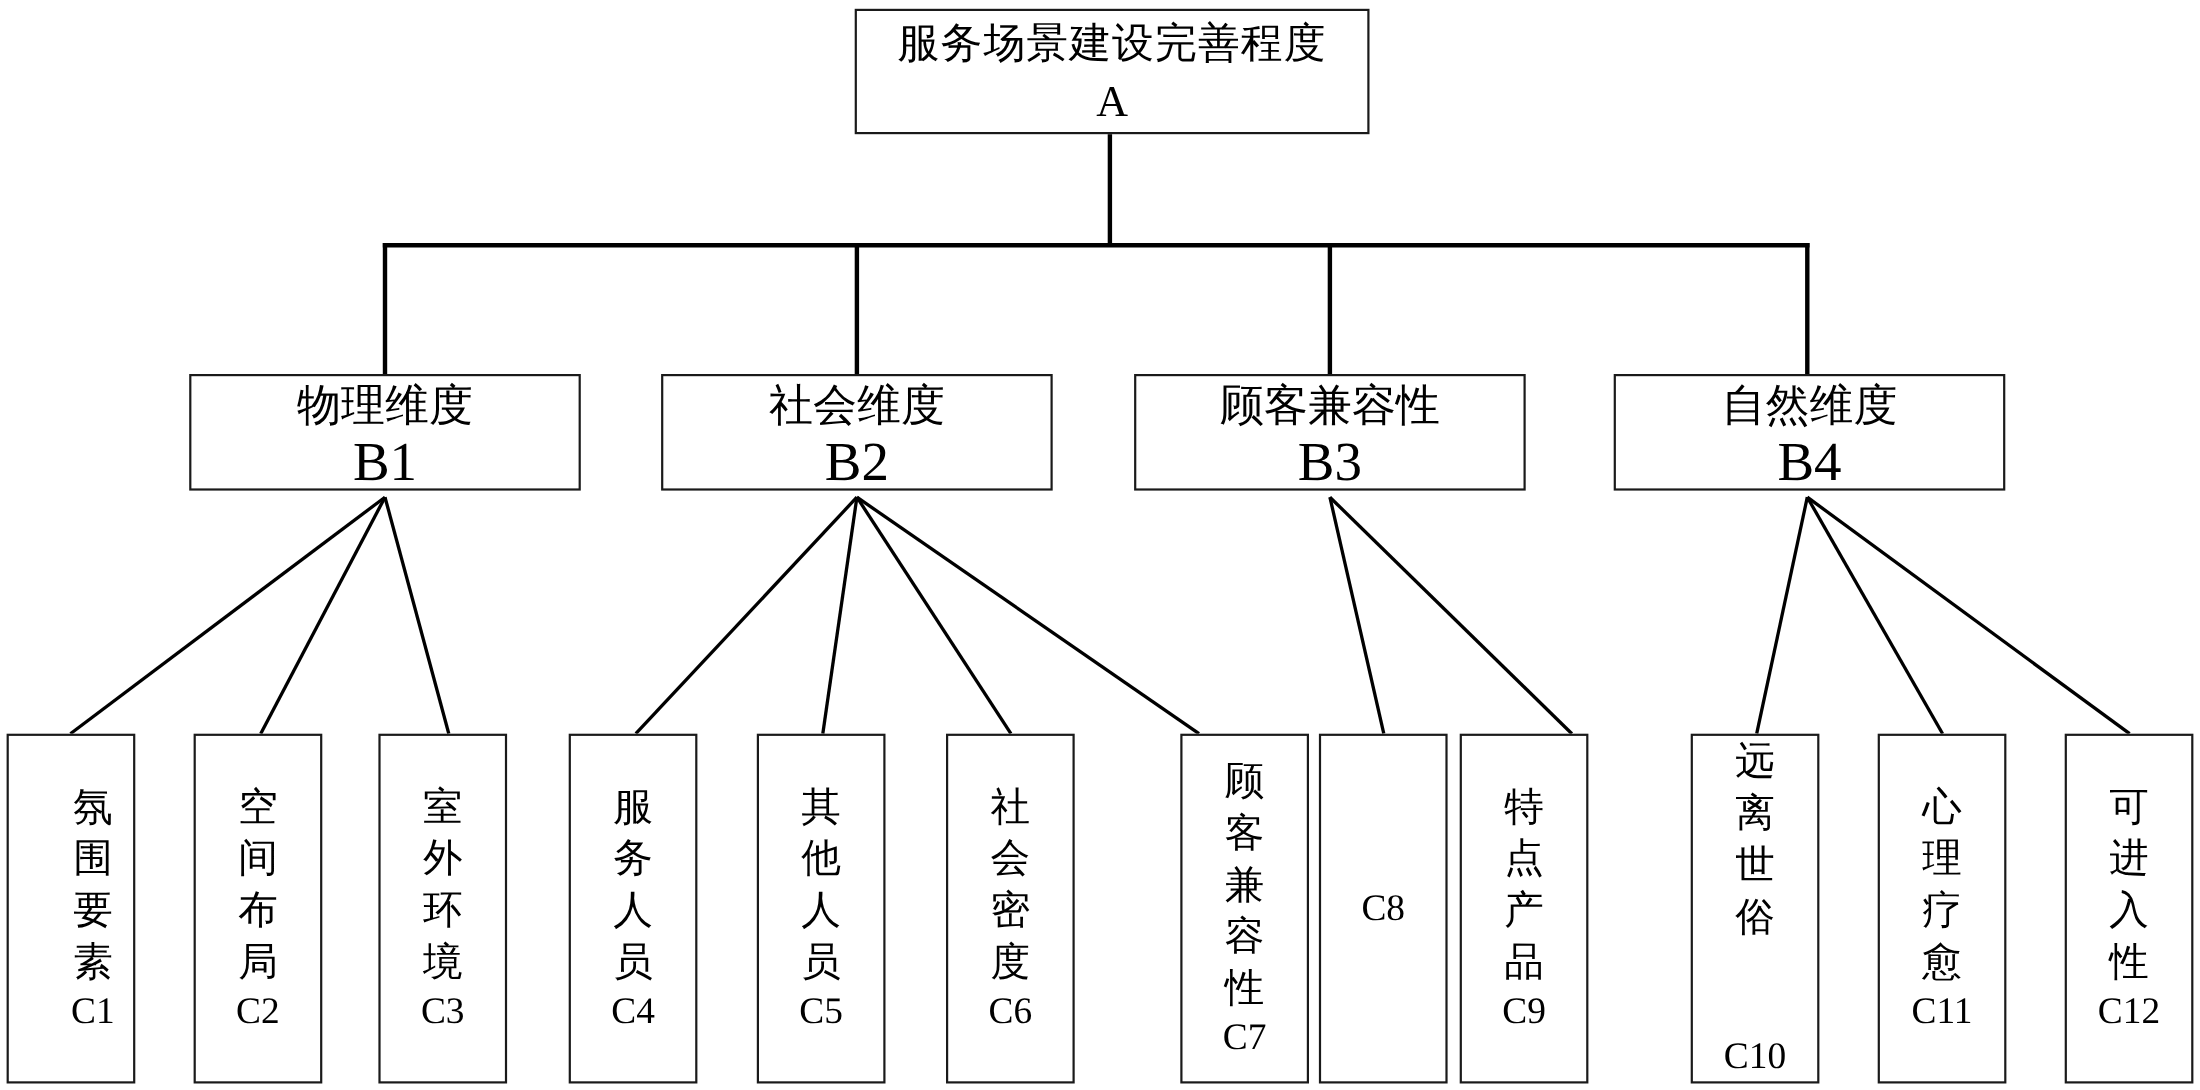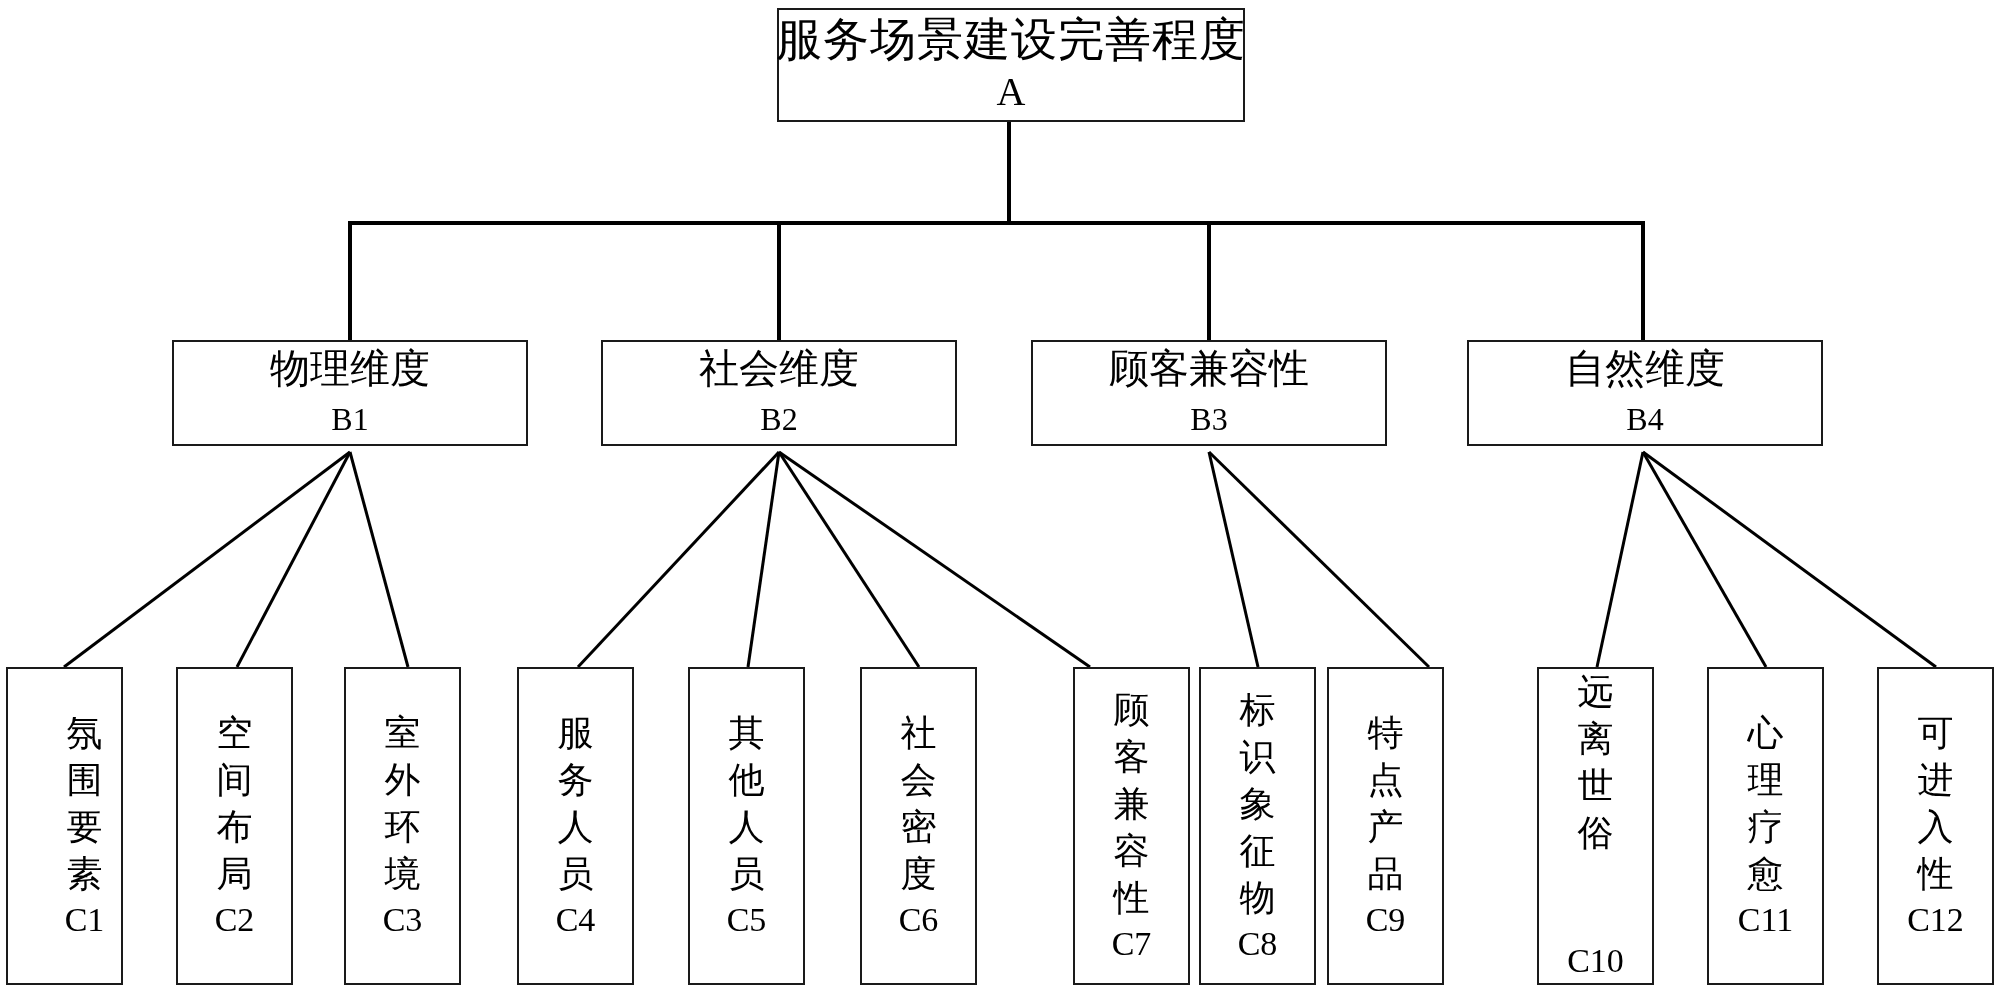--- a/index.html
+++ b/index.html
@@ -38,41 +38,41 @@
     align-items: center;
     justify-content: center;
     text-align: center;
   }
   
   .node-a {
     left: 777px; top: 8px;
     width: 468px; height: 114px;
   }
   .node-a .label {
-    font-size: 46px;
+    font-size: 38px;
     line-height: 54px;
     letter-spacing: 1px;
     white-space: nowrap;
   }
   .node-a .code {
     font-size: 40px;
     line-height: 50px;
   }
   
   .node-b {
     top: 340px;
     width: 356px; height: 106px;
   }
   .node-b .label {
     font-size: 40px;
     line-height: 52px;
     white-space: nowrap;
   }
   .node-b .code {
-    font-size: 32px;
+    font-size: 50px;
     line-height: 48px;
   }
   .node-b1 { left: 172px; }
   .node-b2 { left: 601px; }
   .node-b3 { left: 1031px; }
   .node-b4 { left: 1467px; }
   
   .node-c {
     top: 667px;
     width: 117px; height: 318px;
@@ -180,21 +180,20 @@
   </div>
   <div class="node node-c node-c6">
     <div class="vlabel">社会密度</div>
     <div class="code">C6</div>
   </div>
   <div class="node node-c node-c7">
     <div class="vlabel">顾客兼容性</div>
     <div class="code">C7</div>
   </div>
   <div class="node node-c node-c8">
-    <div class="vlabel">标识象征物</div>
     <div class="code">C8</div>
   </div>
   <div class="node node-c node-c9">
     <div class="vlabel">特点产品</div>
     <div class="code">C9</div>
   </div>
   <div class="node node-c node-c10">
     <div class="vlabel">远离世俗</div>
     <div class="code">C10</div>
   </div>

